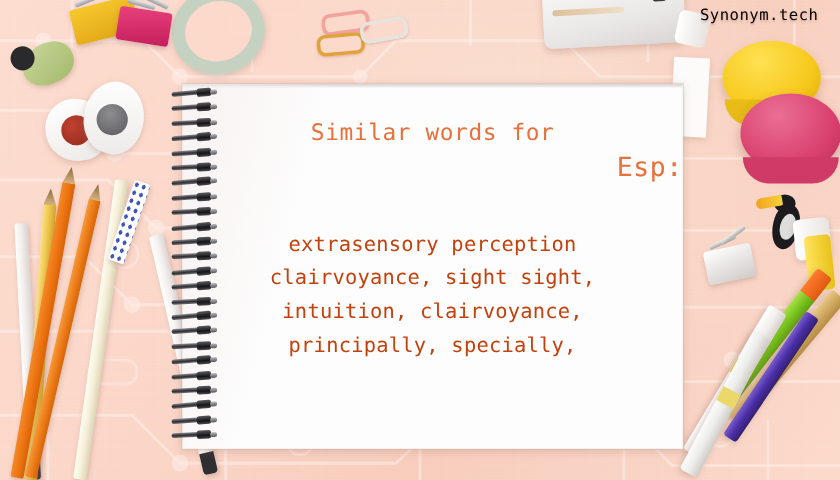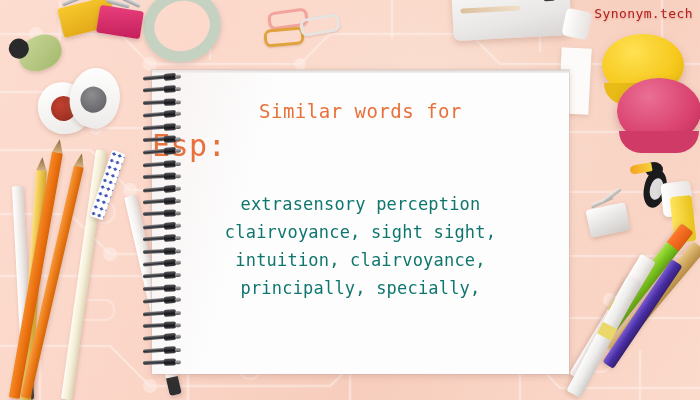--- a/index.html
+++ b/index.html
@@ -44,27 +44,27 @@
     background:linear-gradient(180deg,#8e8e92,#2f2f33 55%,#6d6d72);}
   .coil b{position:absolute;left:21px;top:0;width:12px;height:7px;border-radius:2px;
     background:linear-gradient(180deg,#5b5b60,#151517 60%,#4a4a50);}
   .coil s{position:absolute;left:32px;top:1.5px;width:6px;height:4px;border-radius:2px;
     background:linear-gradient(180deg,#b9b9bd,#55555a);}
 
   
   .pad-text{position:absolute;left:0;top:0;width:417px;height:304px;}
   .title{position:absolute;left:0;top:30px;width:100%;text-align:center;
     font-size:19px;letter-spacing:.5px;color:#e8703a;white-space:nowrap;}
-  .word{position:absolute;left:0;top:58px;width:100%;text-align:left;
-    font-size:30px;letter-spacing:.5px;color:#e8703a;white-space:nowrap;}
+  .word{position:absolute;left:0;top:58px;width:100%;text-align:right;
+    font-size:22px;letter-spacing:.5px;color:#e8703a;white-space:nowrap;}
   .syn-list{position:absolute;left:0;top:120px;width:100%;text-align:center;}
-  .syn-line{font-size:17px;line-height:28px;color:#0f766e;letter-spacing:.2px;white-space:pre;}
-
-  
-  .logo{position:absolute;right:7px;top:6px;font-size:13px;color:#b91c1c;
+  .syn-line{font-size:17px;line-height:28px;color:#c2410c;letter-spacing:.2px;white-space:pre;}
+
+  
+  .logo{position:absolute;right:18px;top:6px;font-size:13px;color:#000000;
     letter-spacing:.4px;text-shadow:0 1px 2px rgba(170,120,100,.45);}
 
   
   .obj{position:absolute;}
 
   
   .camera{left:452px;top:-34px;width:118px;height:72px;border-radius:7px;
     background:linear-gradient(168deg,#ffffff,#e9e7e6 70%,#d7d4d2);
     box-shadow:0 3px 6px rgba(170,120,105,.35);transform:rotate(-3deg);}
   .cam-flash{position:absolute;left:92px;top:26px;width:11px;height:11px;border-radius:2px;

